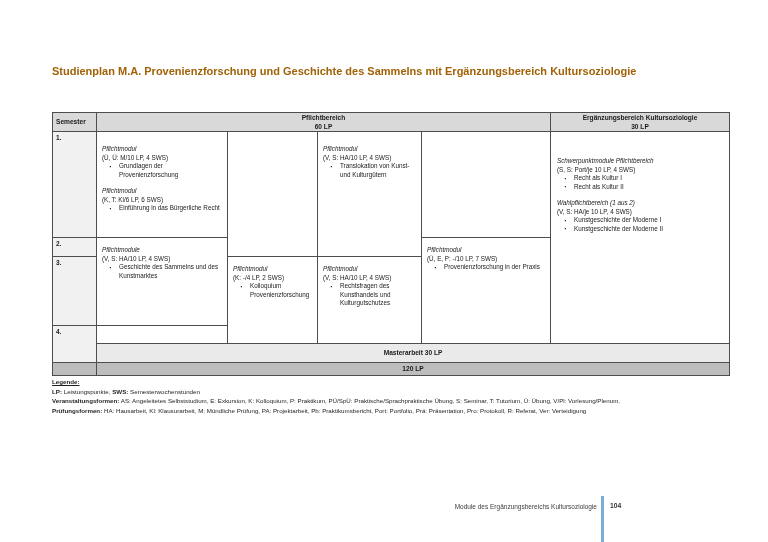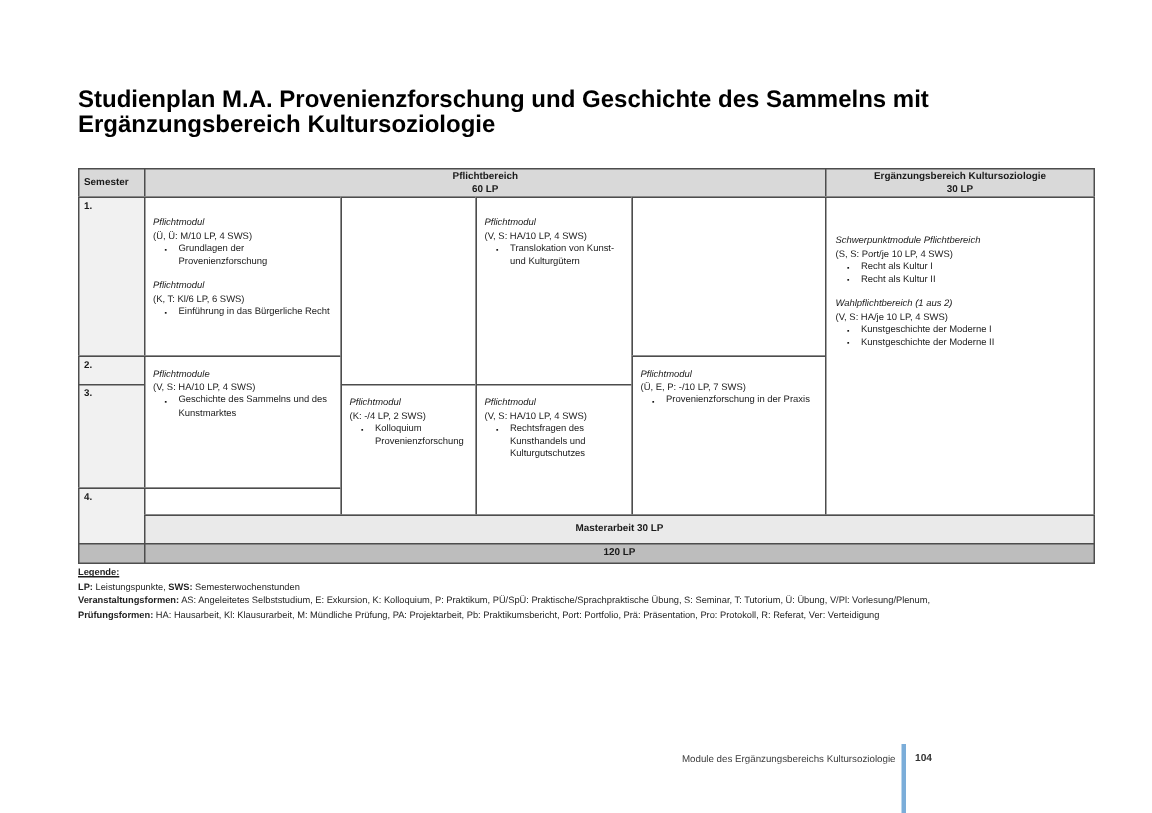--- a/index.html
+++ b/index.html
@@ -1,19 +1,19 @@
 <!DOCTYPE html>
 <html><head>
 <meta charset="utf-8">
 <style>
   html,body{margin:0;padding:0;}
   body{width:768px;height:542px;background:#ffffff;position:relative;overflow:hidden;
        font-family:"Liberation Sans",sans-serif;color:#1a1a1a;}
-  .title{position:absolute;left:52px;top:58px;width:684px;font-size:16px;font-weight:bold;
-         color:#000000;line-height:17px;}
+  .title{position:absolute;left:52px;top:58px;width:684px;font-size:11px;font-weight:bold;
+         color:#a16207;line-height:27px;}
   .cell{position:absolute;box-sizing:border-box;border:1px solid #4d4d4d;font-size:6.3px;
         line-height:1.35;background:#fff;overflow:hidden;}
   .sem{background:#f1f1f1;font-weight:bold;padding:2px 0 0 3px;font-size:6.5px;}
   .hdr{background:#d9d9d9;font-weight:bold;text-align:center;padding-top:1px;font-size:6.6px;line-height:1.32;}
   .hdr-left{text-align:left;padding-left:3px;padding-top:5px;}
   .master{background:#eaeaea;font-weight:bold;text-align:center;font-size:6.6px;line-height:18px;}
   .total{background:#bdbdbd;font-weight:bold;text-align:center;font-size:6.6px;line-height:12px;}
   .module{margin-bottom:8px;}
   .module-title{font-style:italic;}
   .bullet-row{display:flex;}

